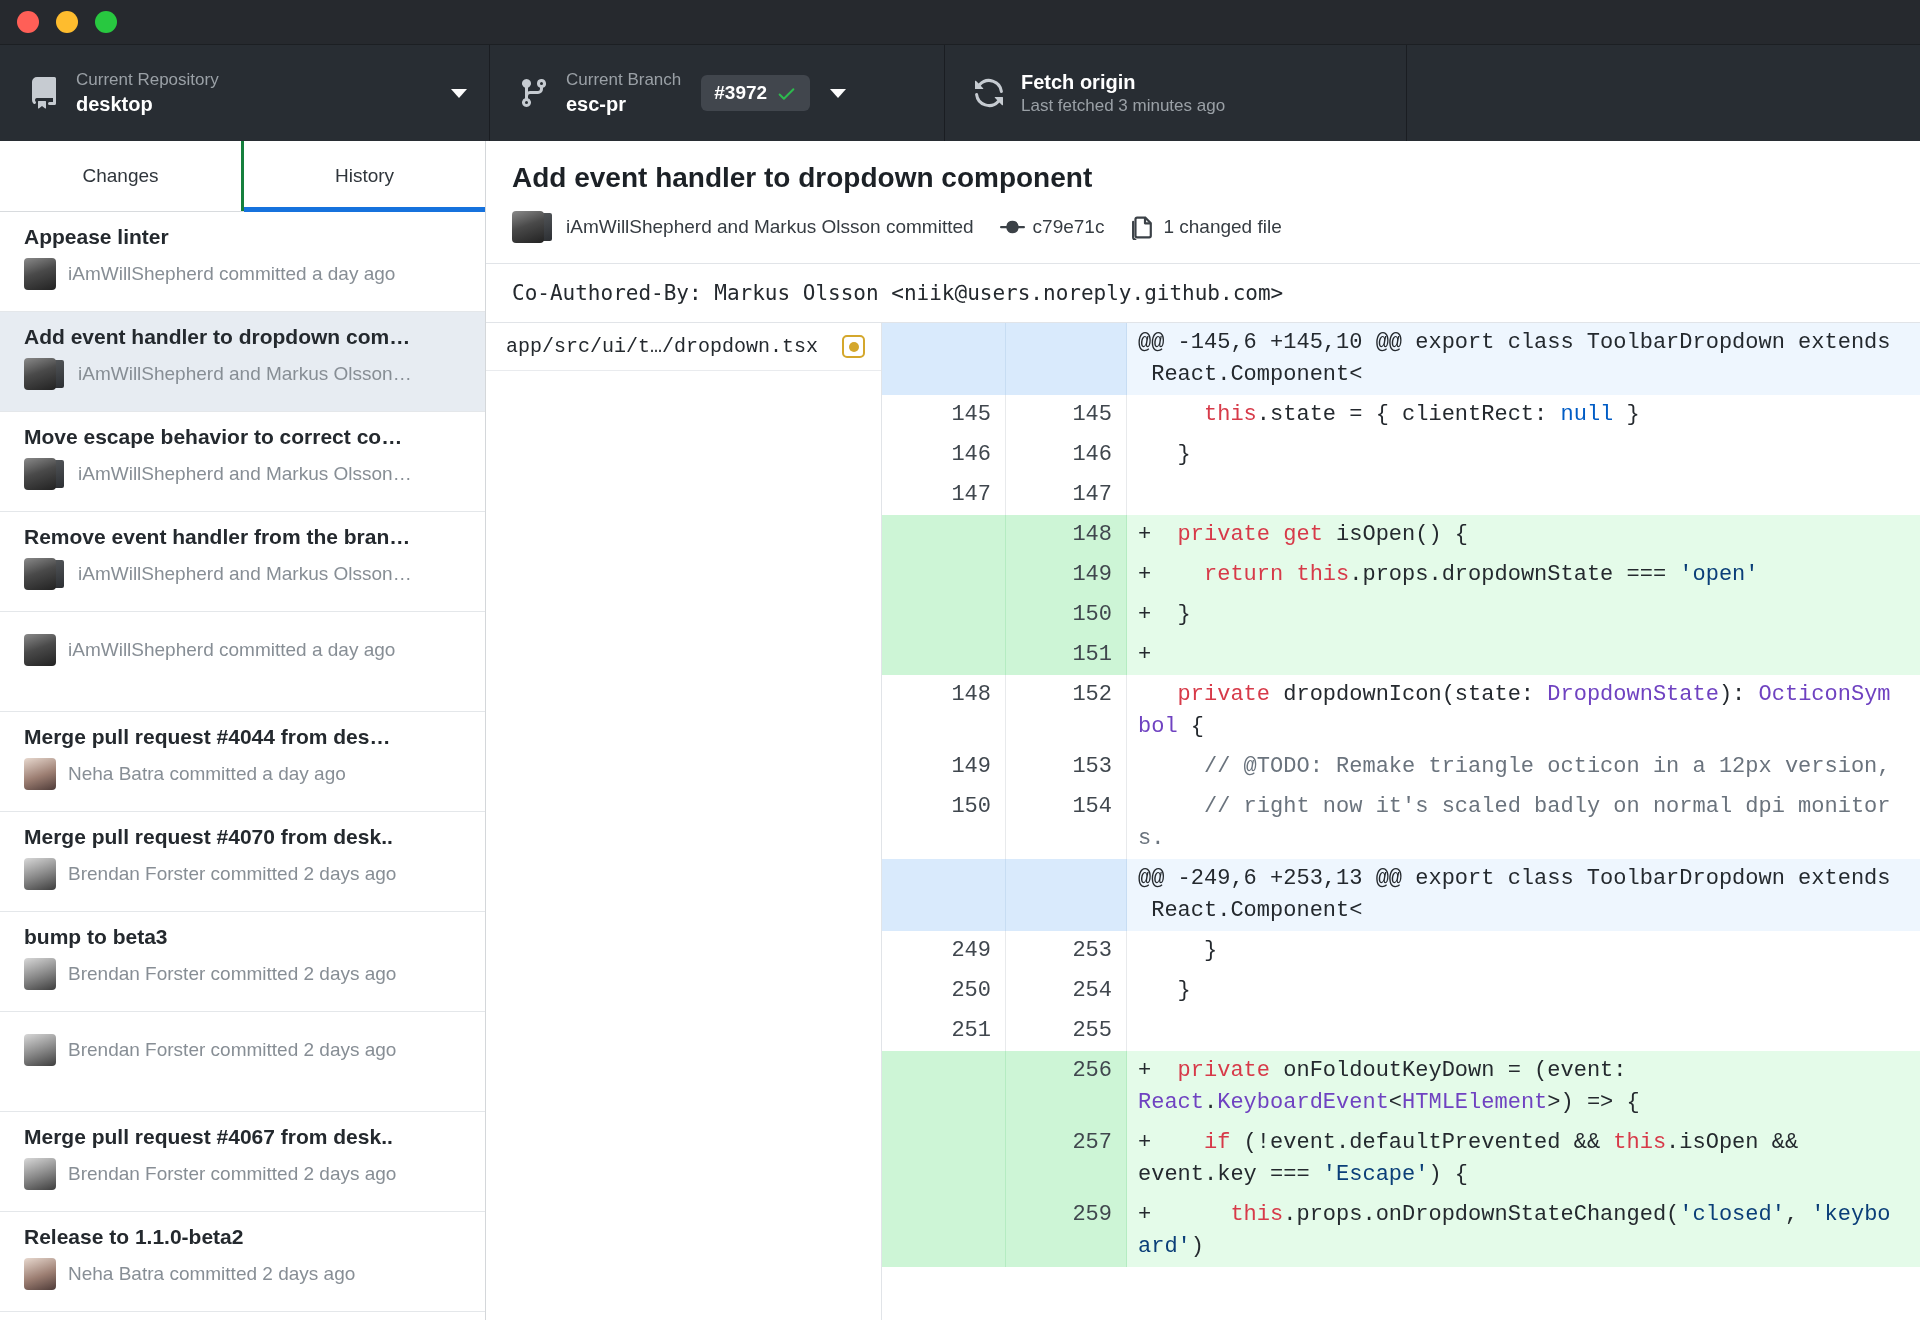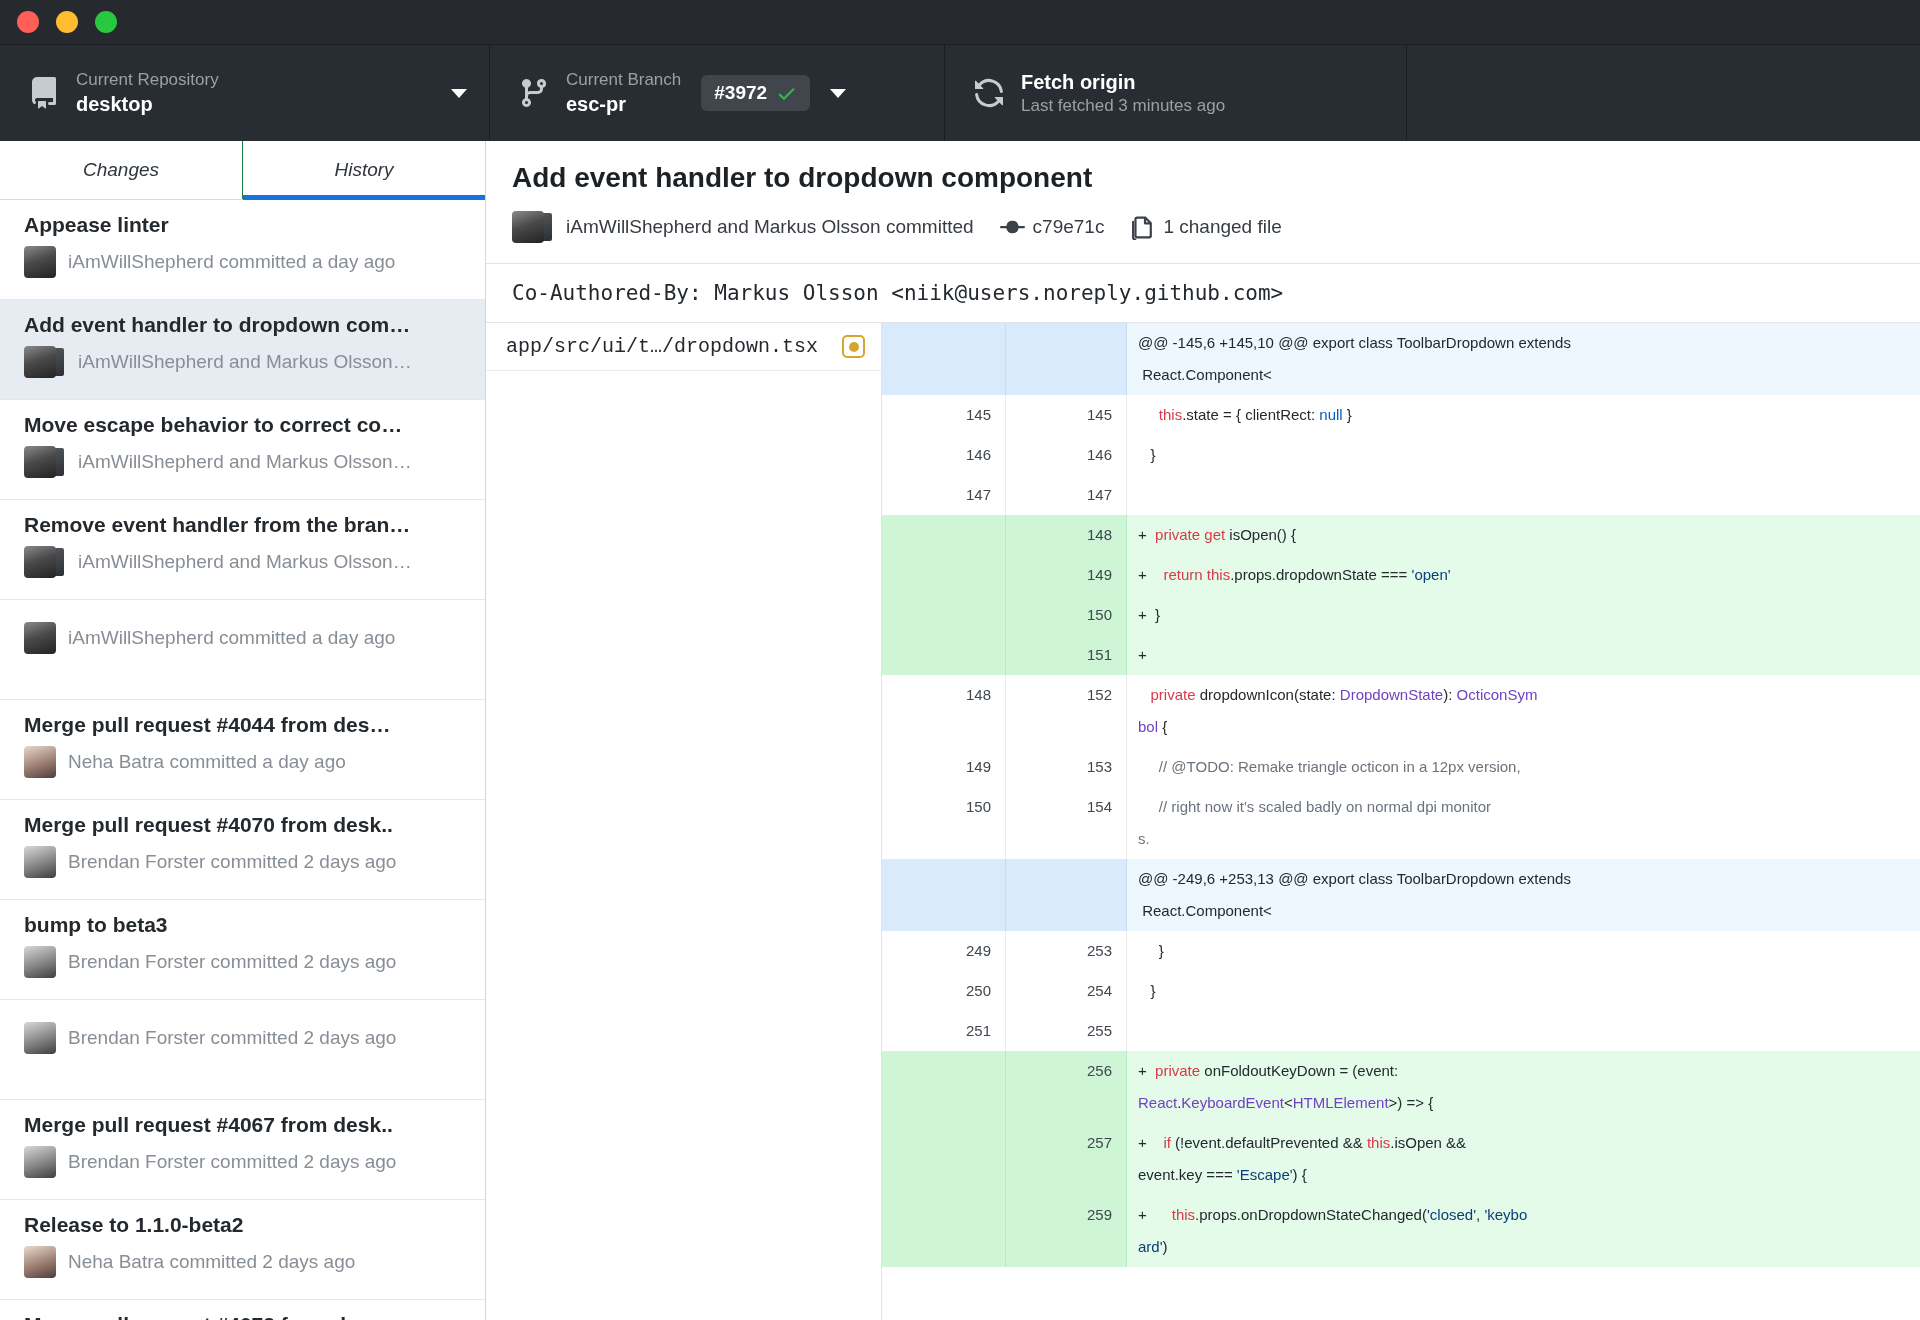--- a/index.html
+++ b/index.html
@@ -29,24 +29,24 @@
               display:flex; align-items:center; gap:9px; color:#fff; font-size:19px; font-weight:bold; }
   .pr-badge svg { width:21px; height:21px; }
   .fetch-texts .tb-value { font-weight:bold; }
 
   
   .main-row { flex:1; display:flex; min-height:0; }
 
   
   .sidebar { width:486px; flex:0 0 auto; border-right:1px solid #d4d7da;
              display:flex; flex-direction:column; background:#fff; }
-  .tabs { height:59px; flex:0 0 auto; display:flex; border-bottom:1px solid #d8dbde;font-style:italic; }
+  .tabs { height:71px; flex:0 0 auto; display:flex; border-bottom:1px solid #d8dbde; }
   .tab { flex:1; display:flex; align-items:center; justify-content:center;
          font-size:19px; color:#2f353b; position:relative; cursor:default; }
-  .tab + .tab { border-left:1px solid #15803d; }
+  .tab + .tab { border-left:3px solid #15803d; }
   .tab.active::after { content:""; position:absolute; left:0; right:0; bottom:-1px;
                        height:5px; background:#1672dd; }
   .commit-list { flex:1; overflow:hidden; }
   .commit { height:100px; padding:13px 18px 0 24px; border-bottom:1px solid #e4e7ea; background:#fff; }
   .commit.selected { background:#e7ecf2; }
   .commit-title { font-size:21px; font-weight:bold; color:#24292e; white-space:nowrap; overflow:hidden; }
   .commit-meta-row { display:flex; align-items:center; margin-top:9px; }
   .av-stack { position:relative; height:32px; flex:0 0 auto; margin-right:12px; }
   .av-stack.single { width:32px; } .av-stack.double { width:42px; }
   .avatar { position:absolute; top:0; width:32px; height:32px; border-radius:4px; }
@@ -73,22 +73,22 @@
   .content { flex:1; display:flex; min-height:0; }
   .file-panel { width:396px; flex:0 0 auto; border-right:1px solid #e1e4e8; }
   .file-row { height:48px; display:flex; align-items:center; padding:0 16px 0 20px;
               border-bottom:1px solid #e9ebee;font-family:Liberation Mono, monospace; }
   .file-path { flex:1; font-size:20px; color:#24292e; white-space:nowrap; overflow:hidden; }
   .status-mod { width:23px; height:23px; border:2.5px solid #d4a72c; border-radius:5px;
                 display:flex; align-items:center; justify-content:center; flex:0 0 auto; }
   .status-mod i { width:10px; height:10px; border-radius:50%; background:#d4a72c; }
 
   
-  .diff { flex:1; min-width:0; overflow:hidden; font-family:Liberation Sans, sans-serif;
-          font-size:15px; line-height:32px; }
+  .diff { flex:1; min-width:0; overflow:hidden; font-family:Liberation Mono, monospace;
+          font-size:22px; line-height:32px; }
   .drow { display:flex; }
   .drow .ln { flex:0 0 auto; text-align:right; padding:4px 14px 4px 0; color:#40474e; overflow:hidden; }
   .drow .ln1 { width:124px; } .drow .ln2 { width:121px; }
   .drow .code { flex:1; min-width:0; padding:4px 8px 4px 11px; white-space:pre; overflow:hidden; color:#24292e; }
   .drow.context { background:#fff; }
   .drow.context .ln { border-right:1px solid #e8eaec; }
   .drow.add { background:#e4fbe9; }
   .drow.add .ln { background:#cdf5d6; border-right:1px solid #b5ecc2; }
   .drow.hunk { background:#eef6fe; }
   .drow.hunk .ln { background:#d9eafc; border-right:1px solid #c7ddf3; }

